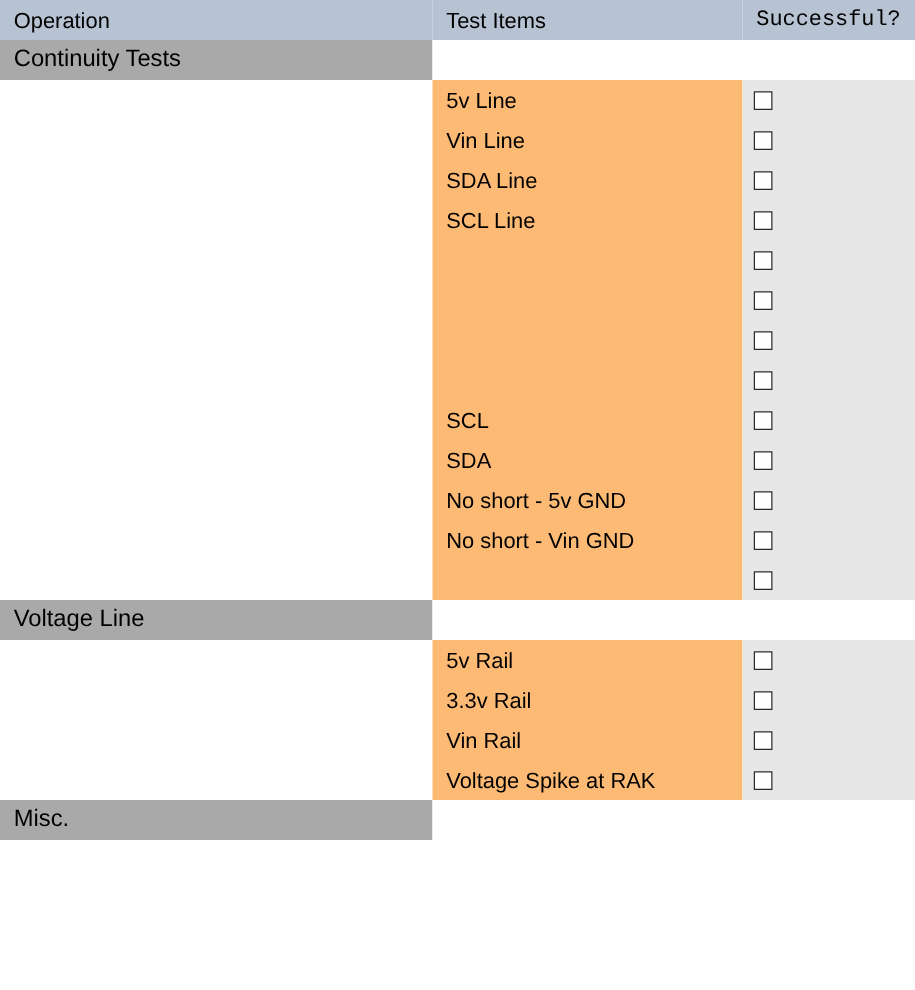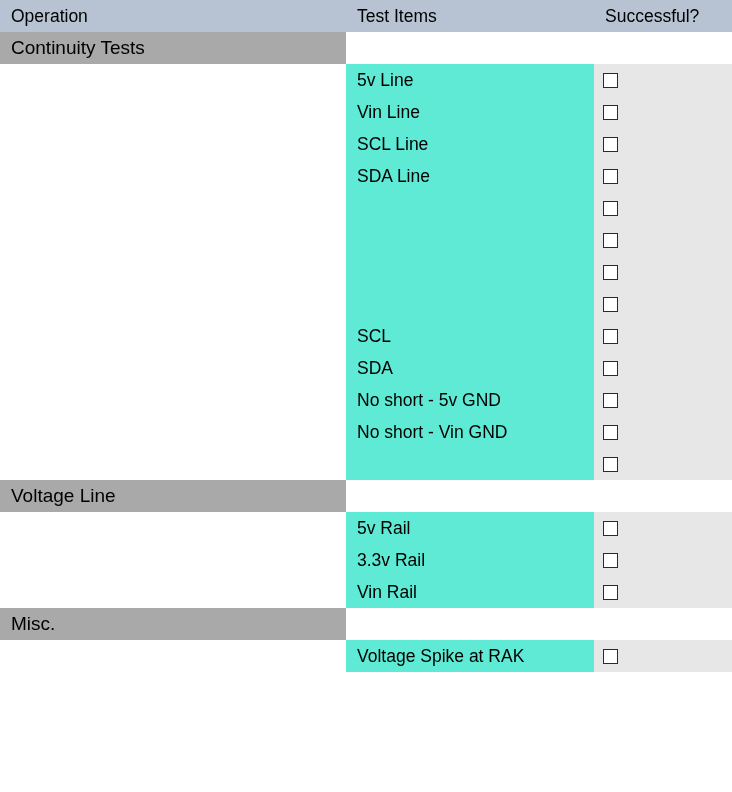--- a/index.html
+++ b/index.html
@@ -52,38 +52,38 @@
   
   .hdr {
     background: #b7c3d2;
     color: #000;
     font-size: 17.5px;
     height: 32px;
     line-height: 32px;
     padding-left: 11px;
     box-sizing: border-box;
   }
-  .hdr.ok { padding-left: 11px; }
+  .hdr.ok { padding-left: 11px; font-family: Liberation Mono, monospace; }
 
   
   .section {
     background: #a9a9a9;
     font-size: 19px;
     height: 32px;
     line-height: 32px;
     padding-left: 11px;
     box-sizing: border-box;
     color: #000;
   }
   .plain {
     background: #ffffff;
   }
   
   .shade {
-    background: #5eead4;
+    background: #fdba74;
   }
   .whitecell {
     background: #ffffff;
   }
   .checkcell {
     background: #e7e7e7;
     padding-left: 9px;
   }
   .cb {
     display: inline-block;
@@ -149,42 +149,42 @@
           </td>
         <td>
             <div class="cell checkcell"><span class="cb"></span></div>
           </td>
       </tr>
       <tr class="row">
         <td>
             <div class="cell blank plain"></div>
           </td>
         <td>
+            <div class="cell shade">SDA Line</div>
+          </td>
+        <td>
+            <div class="cell checkcell"><span class="cb"></span></div>
+          </td>
+      </tr>
+      <tr class="row">
+        <td>
+            <div class="cell blank plain"></div>
+          </td>
+        <td>
             <div class="cell shade">SCL Line</div>
           </td>
         <td>
             <div class="cell checkcell"><span class="cb"></span></div>
           </td>
       </tr>
       <tr class="row">
         <td>
             <div class="cell blank plain"></div>
           </td>
         <td>
-            <div class="cell shade">SDA Line</div>
-          </td>
-        <td>
-            <div class="cell checkcell"><span class="cb"></span></div>
-          </td>
-      </tr>
-      <tr class="row">
-        <td>
-            <div class="cell blank plain"></div>
-          </td>
-        <td>
             <div class="cell shade"></div>
           </td>
         <td>
             <div class="cell checkcell"><span class="cb"></span></div>
           </td>
       </tr>
       <tr class="row">
         <td>
             <div class="cell blank plain"></div>
           </td>
@@ -314,35 +314,35 @@
         <td>
             <div class="cell shade">Vin Rail</div>
           </td>
         <td>
             <div class="cell checkcell"><span class="cb"></span></div>
           </td>
       </tr>
 
       <tr class="row">
         <td>
+            <div class="cell blank plain"></div>
+          </td>
+        <td>
+            <div class="cell shade">Voltage Spike at RAK</div>
+          </td>
+        <td>
+            <div class="cell checkcell"><span class="cb"></span></div>
+          </td>
+      </tr>
+      <tr class="row">
+        <td>
             <div class="section">Misc.</div>
           </td>
         <td>
             <div class="cell blank whitecell"></div>
           </td>
         <td>
             <div class="cell blank whitecell"></div>
-          </td>
-      </tr>
-      <tr class="row">
-        <td>
-            <div class="cell blank plain"></div>
-          </td>
-        <td>
-            <div class="cell shade">Voltage Spike at RAK</div>
-          </td>
-        <td>
-            <div class="cell checkcell"><span class="cb"></span></div>
           </td>
       </tr>
     </tbody>
   </table>
 </div>
 
 </body></html>

